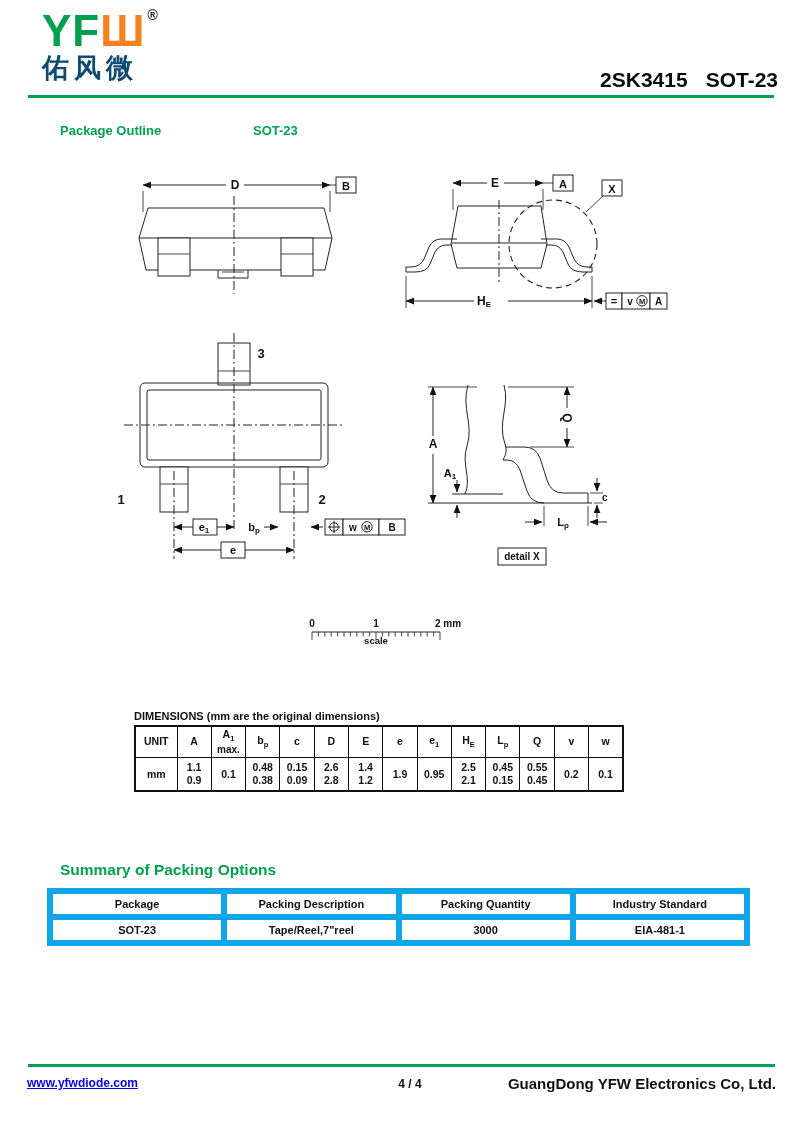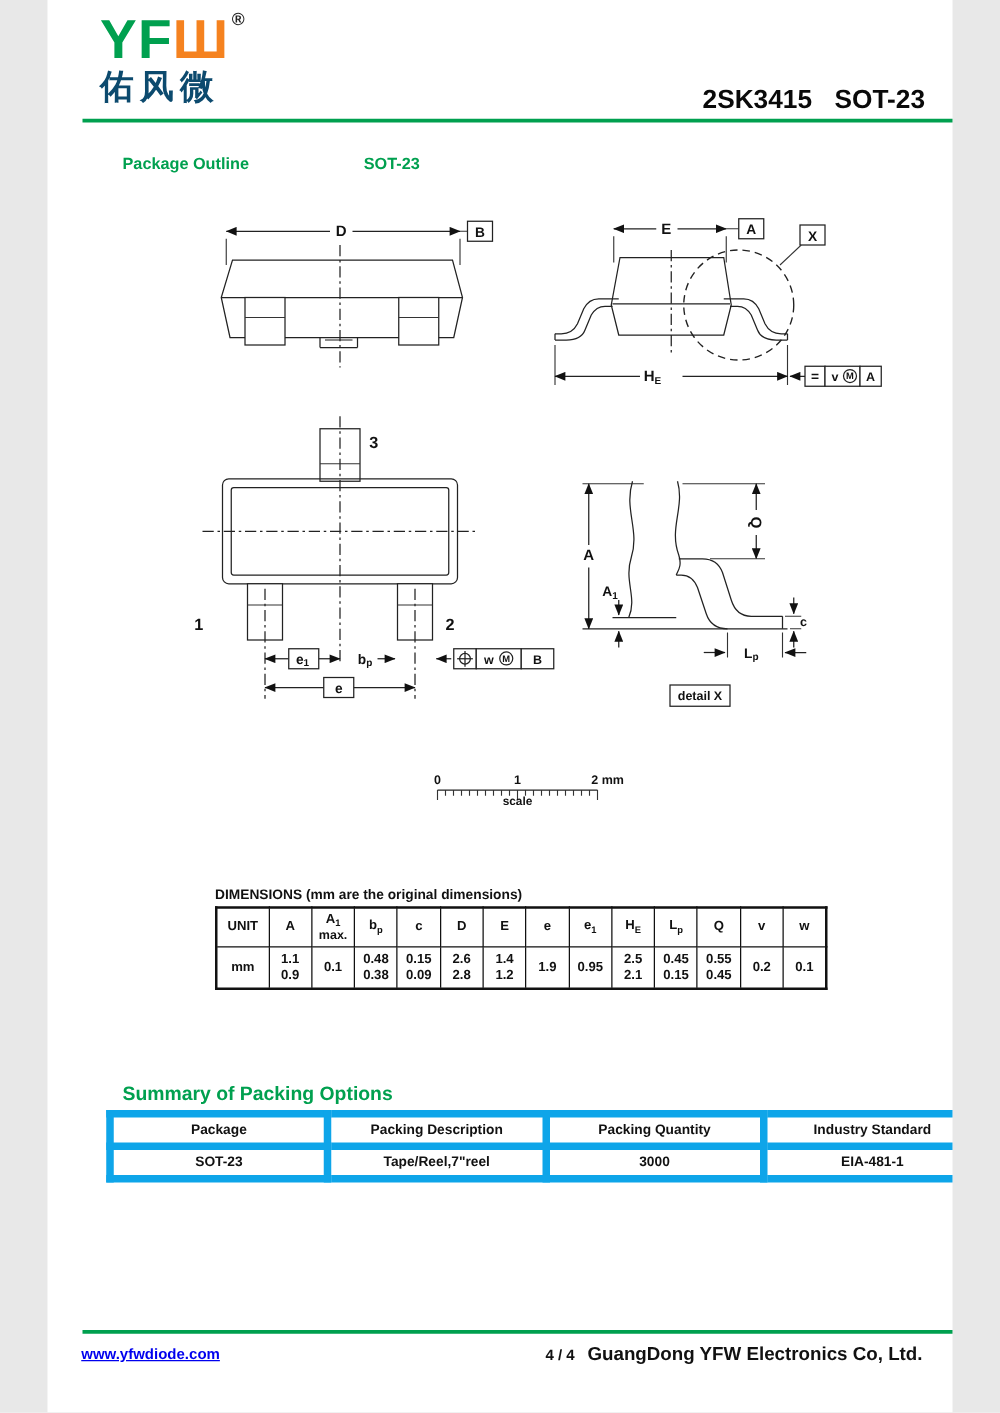--- a/index.html
+++ b/index.html
@@ -1,16 +1,16 @@
 <!DOCTYPE html>
 <html><head>
 <meta charset="utf-8">
 <style>
   html,body{margin:0;padding:0;background:#e8e8e8;}
-  .page{position:relative;width:724px;height:1130px;background:#ffffff;margin:0 auto;
+  .page{position:relative;width:800px;height:1130px;background:#ffffff;margin:0 auto;
         font-family:"Liberation Sans",sans-serif;color:#111;overflow:hidden;}
   .abs{position:absolute;}
   
   .logo{left:42px;top:8px;line-height:1;}
   .logo-latin{font-size:44px;font-weight:bold;letter-spacing:1px;}
   .logo-yf{color:#00A04F;}
   .logo-w{color:#F5821F;}
   .logo-reg{font-size:14px;font-weight:bold;color:#222;vertical-align:26px;margin-left:2px;}
   .logo-cn{font-size:27px;font-weight:bold;color:#0c4a6e;letter-spacing:5px;margin-top:2px;}
   .doc-title{right:22px;top:68px;font-size:21px;font-weight:bold;color:#0a0a0a;}
@@ -40,21 +40,21 @@
   .dim-table-wrap{left:134px;top:725px;}
   table.dims{border-collapse:collapse;table-layout:fixed;width:490px;text-align:center;
              font-size:10.5px;font-weight:bold;border:2px solid #111;padding-left:18px;}
   table.dims th,table.dims td{border:1px solid #111;padding:0;}
   table.dims th{height:30px;line-height:1.1;}
   table.dims td{height:32px;line-height:1.2;}
   table.dims sub{font-size:7.5px;}
   table.dims .note{font-size:10px;font-weight:bold;}
   table.dims col.c0{width:42px;}
   
-  .pack-heading{left:60px;top:861px;font-size:15.5px;margin-top:6px;}
+  .pack-heading{left:60px;top:861px;font-size:15.5px;}
   .pack-table-wrap{left:47px;top:888px;}
   table.pack{border-collapse:collapse;table-layout:fixed;width:703px;text-align:center;
              font-size:11px;font-weight:bold;border:2px solid #111;}
   table.pack th,table.pack td{border:6px solid #0ea5e9;height:20px;padding:0;}
   
   .site{left:27px;top:1076px;font-size:12px;font-weight:bold;color:#0000EE;
         text-decoration:underline;}
   .pageno{left:360px;top:1077px;width:100px;text-align:center;font-size:12px;font-weight:bold;}
   .company{right:24px;top:1075px;font-size:15px;font-weight:bold;}
 </style>

